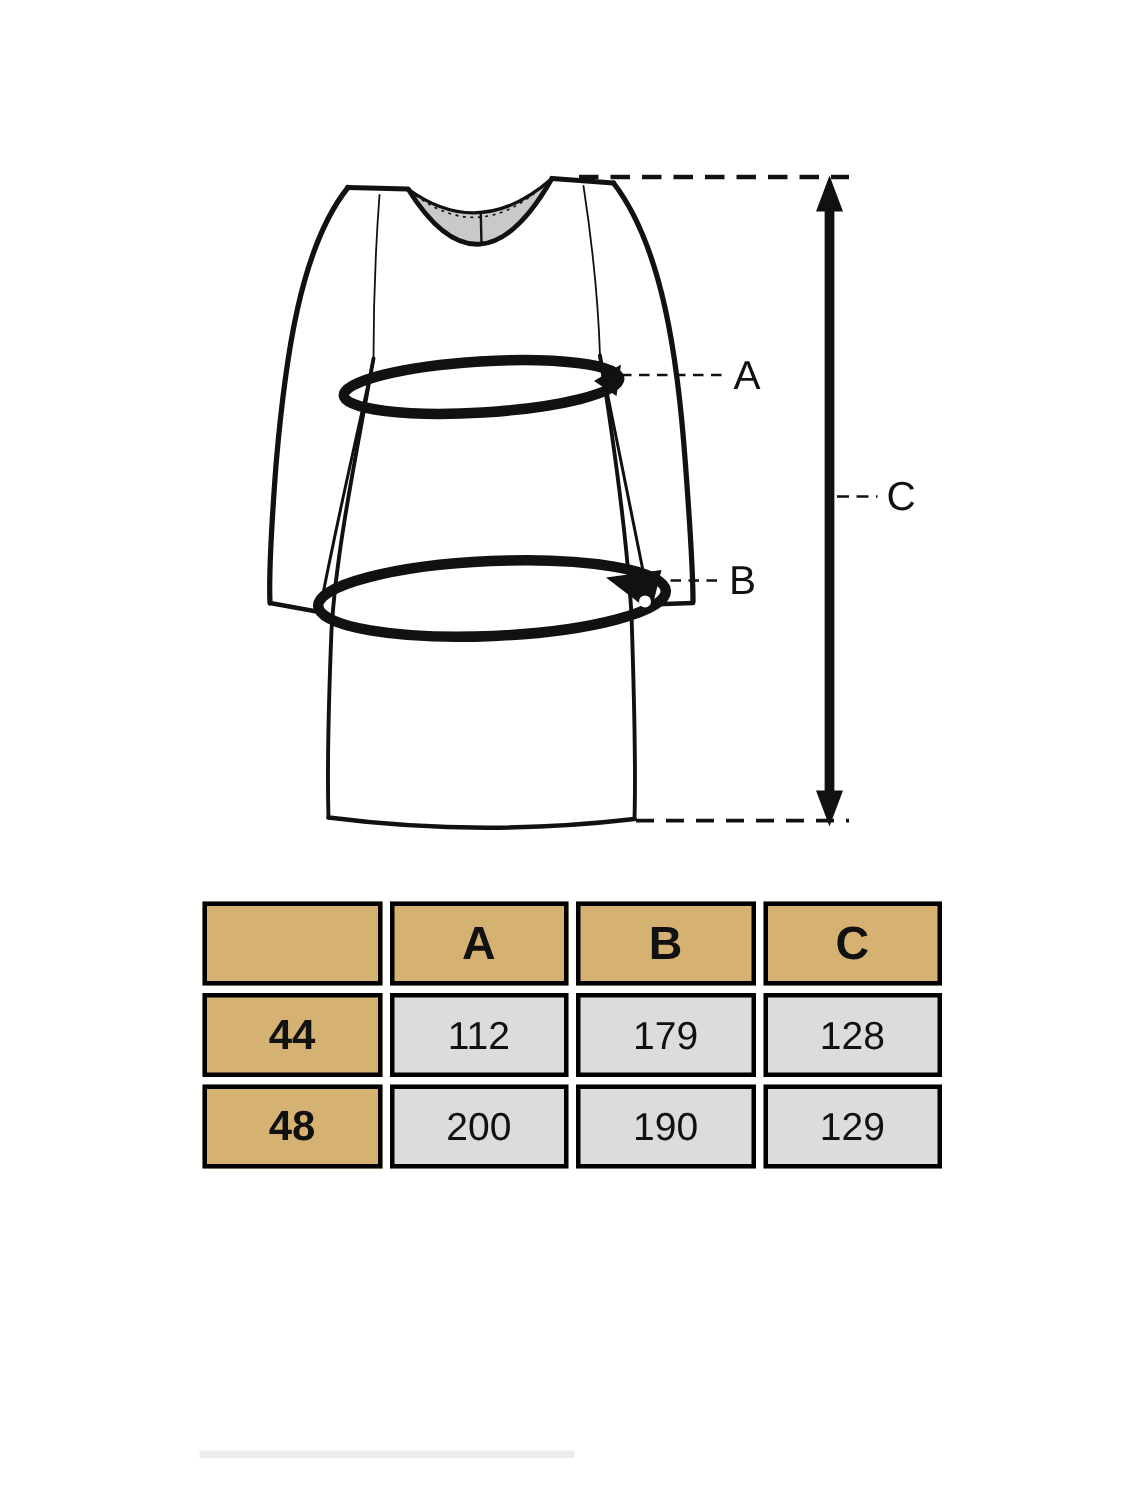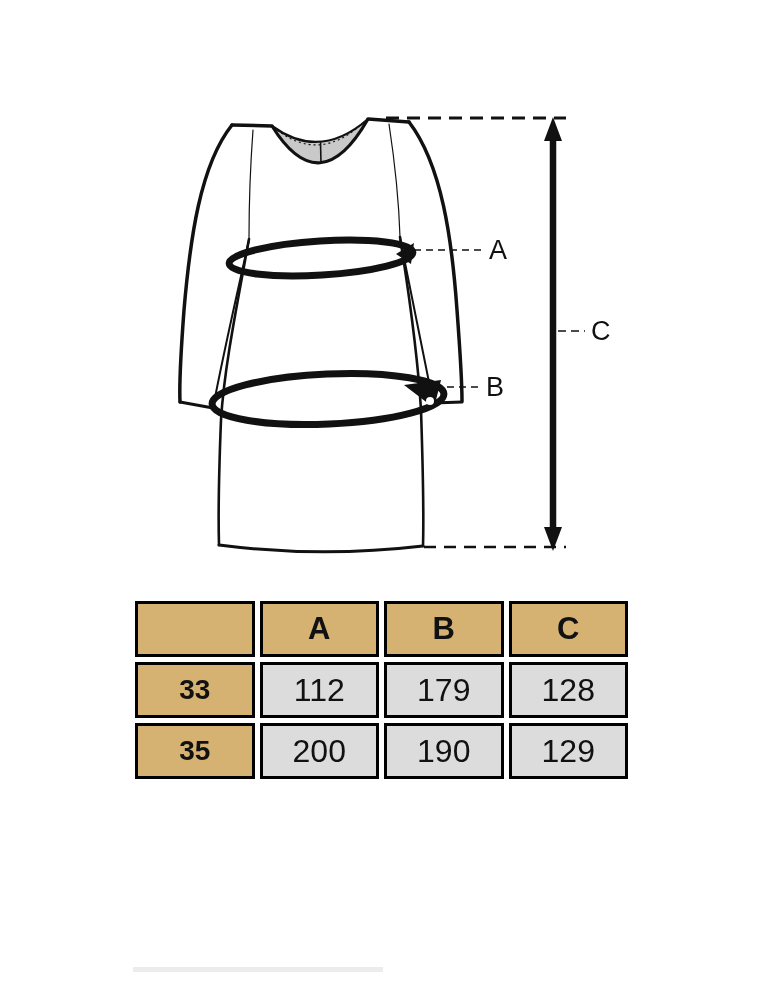--- a/index.html
+++ b/index.html
@@ -32,21 +32,21 @@
   .size-table thead th{
     background:var(--header-bg);
     font-size:31px;font-weight:bold;
   }
   .size-table tbody th{
     background:var(--header-bg);
     font-size:28px;font-weight:bold;
   }
   .size-table td{
     background:var(--cell-bg);
-    font-size:32px;font-weight:400;
+    font-size:26px;font-weight:400;
   }
   .table-shadow{
     position:absolute;left:133px;top:967px;width:250px;height:5px;
     background:#ececec;
   }
 </style>
 </head>
 <body>
 
 <svg class="diagram" width="763" height="595" viewBox="0 0 763 595">
@@ -110,27 +110,27 @@
   <thead>
     <tr>
       <th></th>
       <th>A</th>
       <th>B</th>
       <th>C</th>
     </tr>
   </thead>
   <tbody>
     <tr>
-      <th>33</th>
+      <th>44</th>
       <td>112</td>
       <td>179</td>
       <td>128</td>
     </tr>
     <tr>
-      <th>35</th>
+      <th>48</th>
       <td>200</td>
       <td>190</td>
       <td>129</td>
     </tr>
   </tbody>
 </table>
 
 <div class="table-shadow"></div>
 
 </body></html>

